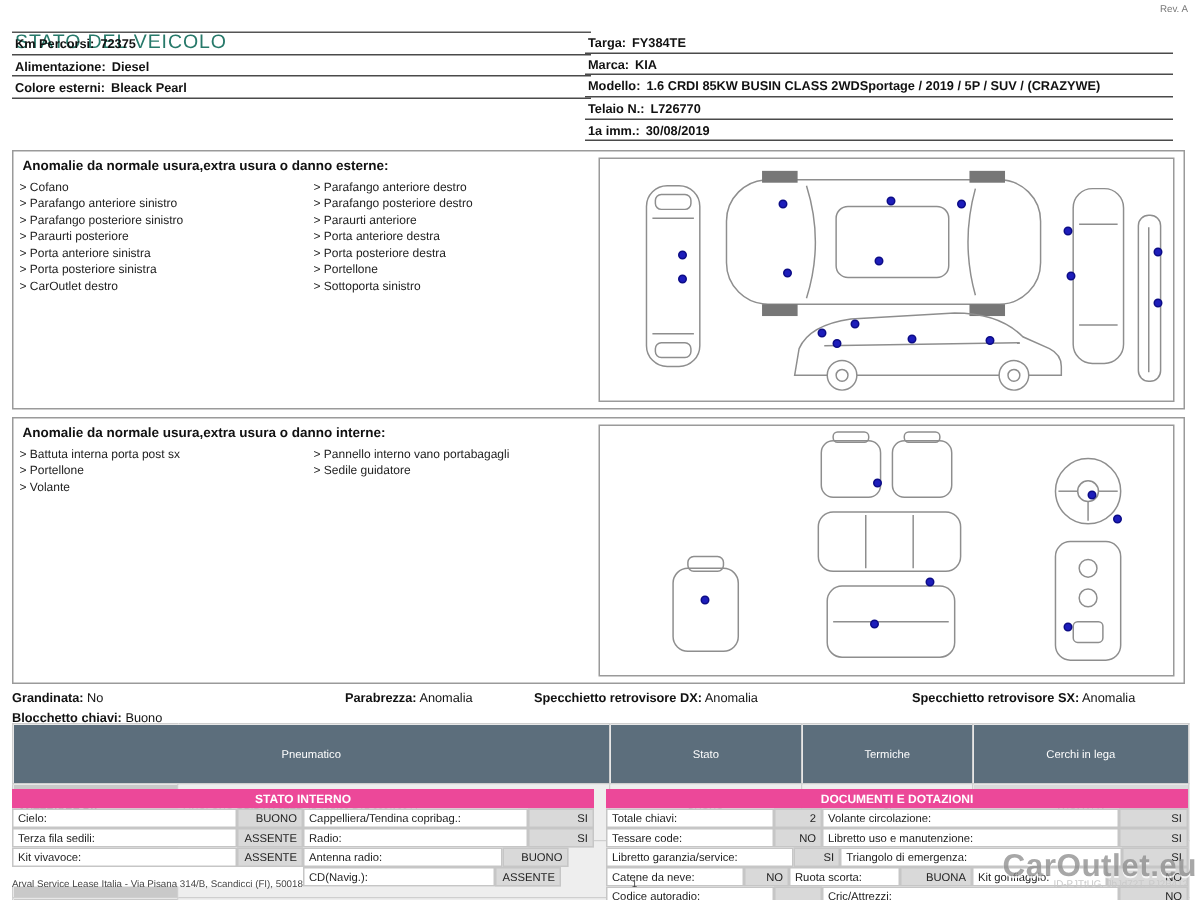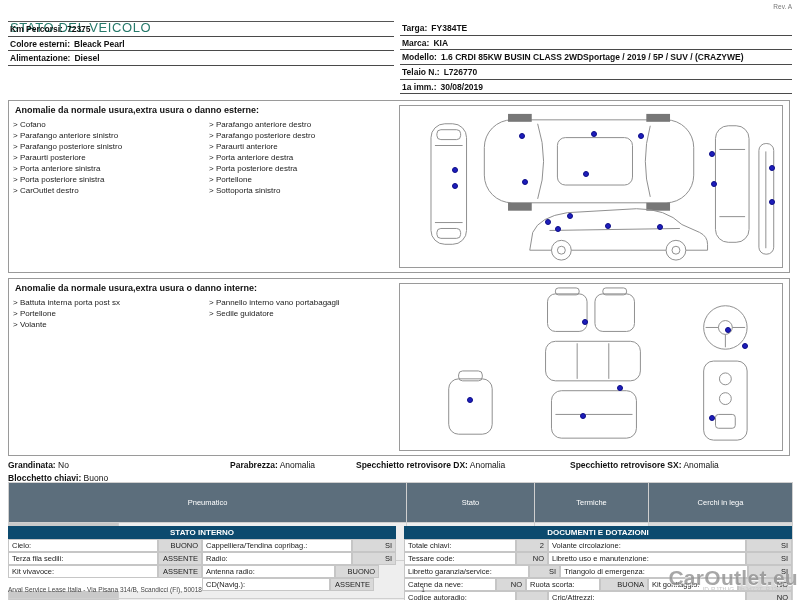--- a/index.html
+++ b/index.html
@@ -4,21 +4,21 @@
 <style>
   * { box-sizing: border-box; margin: 0; padding: 0; }
   html,body { width: 800px; height: 600px; background:#fff; }
   body { font-family: "Liberation Sans", sans-serif; color:#111; }
   .page { position:relative; width:800px; height:600px; background:#fff; overflow:hidden; }
 
   .title { position:absolute; left:10px; top:20px; font-size:13px; font-weight:normal; color:#27796a; letter-spacing:.6px; }
   .rev { position:absolute; right:8px; top:3px; font-size:6.5px; color:#777; }
 
   .kv-left { position:absolute; left:8px; top:21px; width:386px; border-top:1px solid #555; }
-  .kv-right { position:absolute; left:400px; top:21px; width:392px; }
+  .kv-right { position:absolute; left:390px; top:21px; width:392px; }
   .kv-row { display:flex; gap:4px; flex-wrap:wrap; border-bottom:1px solid #4a4a4a; padding:2px 2px 1px; font-size:8.5px; font-weight:bold; line-height:1.25; }
   .kv-label { white-space:nowrap; }
   .kv-value { flex:1; min-width:0; }
 
   .box { position:absolute; left:8px; width:782px; border:1px solid #9a9a9a; background:#fff; }
   .box1 { top:100px; height:173px; }
   .box2 { top:278px; height:178px; }
   .box-title { font-size:9px; font-weight:bold; padding:4px 6px 2px; }
   .anom-cols { display:flex; padding:2px 4px; gap:6px; }
   ul.anom { list-style:none; width:190px; font-size:8px; line-height:11px; color:#222; }
@@ -27,33 +27,33 @@
   .diagram { position:absolute; top:4px; left:390px; width:384px; height:163px; border:1px solid #9a9a9a; background:#fff; }
   .box2 .diagram { height:168px; }
   .diagram svg { width:100%; height:100%; display:block; }
   .dot { position:absolute; width:6px; height:6px; border-radius:50%; background:#1d1dbb; border:1px solid #0c0c86; transform:translate(-50%,-50%); }
 
   .summary { position:absolute; left:8px; top:460px; width:784px; font-size:8.5px; }
   .summary-row { display:flex; margin-bottom:3px; }
   .sum-item b { font-weight:bold; }
   .summary-row1 .sum-item:nth-child(1){ width:222px; }
   .summary-row1 .sum-item:nth-child(2){ width:126px; }
-  .summary-row1 .sum-item:nth-child(3){ width:214px; }
+  .summary-row1 .sum-item:nth-child(3){ width:252px; }
 
   table.tyres { position:absolute; left:8px; top:482px; width:784px; border-collapse:collapse; table-layout:fixed; }
   .tyres th, .tyres td { border:1px solid #cfcfcf; padding:15px 3px; overflow:hidden; white-space:nowrap; }
   .tyres th { background:#5c6e7c; color:#fff; font-weight:normal; font-size:7.5px; }
   .tyre-pos { background:#c9c9c9; font-weight:bold; font-size:7px; }
   .tyre-desc { background:#eeeeee; color:#444; font-size:6.5px; }
   .tyre-val { background:#eeeeee; color:#333; text-align:center; font-size:6.5px; }
   .tyre-anom { background:#dadada; color:#333; text-align:center; font-size:6.5px; }
 
   .bt { position:absolute; top:526px; width:388px; font-size:7.5px; }
   .bt-left { left:8px; } .bt-right { left:404px; }
-  .bt-header { background:#0c4a6e; color:#fff; font-weight:bold; text-align:center; font-size:8px; padding:2px 0; }
+  .bt-header { background:#ec4899; color:#fff; font-weight:bold; text-align:center; font-size:8px; padding:2px 0; }
   .bt-row { display:flex; }
   .bt-cell { border:1px solid #c6c6c6; padding:1px 3px; min-height:10px; line-height:1.2; overflow:hidden; white-space:nowrap; }
   .bt-label { background:#fff; color:#222; }
   .bt-value { background:#d9d9d9; color:#222; text-align:right; }
 
   .footer { position:absolute; left:8px; top:586px; width:784px; display:flex; font-size:6.5px; color:#444; }
   .footer-left { width:390px; }
   .footer-page { width:50px; text-align:center; }
   .footer-right { flex:1; text-align:right; color:#c9c9c9; }
 
@@ -66,26 +66,26 @@
 
   <div class="title">STATO DEL VEICOLO</div>
   <div class="rev">Rev. A</div>
 
   <div class="kv-left">
     <div class="kv-row">
         <span class="kv-label">Km Percorsi:</span>
         <span class="kv-value">72375</span>
       </div>
     <div class="kv-row">
+        <span class="kv-label">Alimentazione:</span>
+        <span class="kv-value">Diesel</span>
+      </div>
+    <div class="kv-row">
         <span class="kv-label">Colore esterni:</span>
         <span class="kv-value">Bleack Pearl</span>
-      </div>
-    <div class="kv-row">
-        <span class="kv-label">Alimentazione:</span>
-        <span class="kv-value">Diesel</span>
       </div>
   </div>
 
   <div class="kv-right">
     <div class="kv-row">
         <span class="kv-label">Targa:</span>
         <span class="kv-value">FY384TE</span>
       </div>
     <div class="kv-row">
         <span class="kv-label">Marca:</span>

